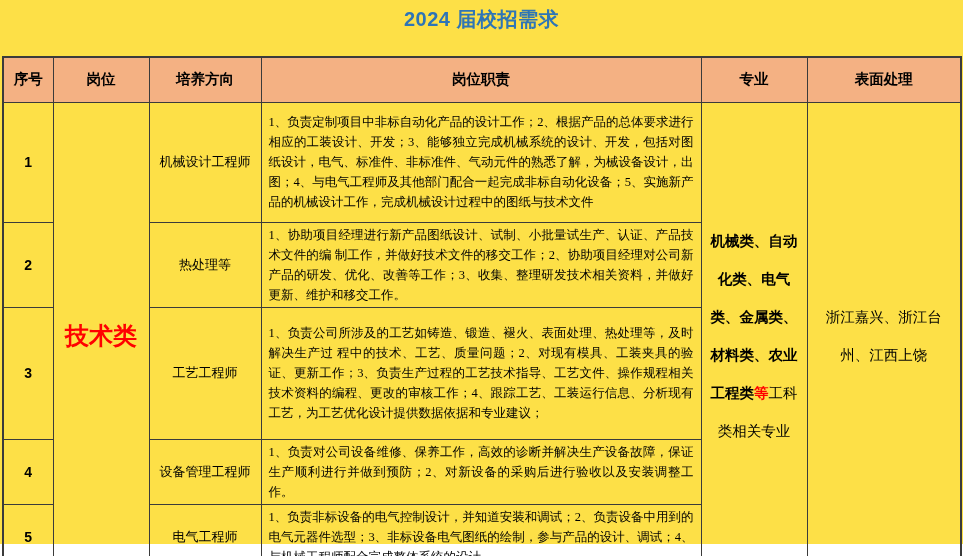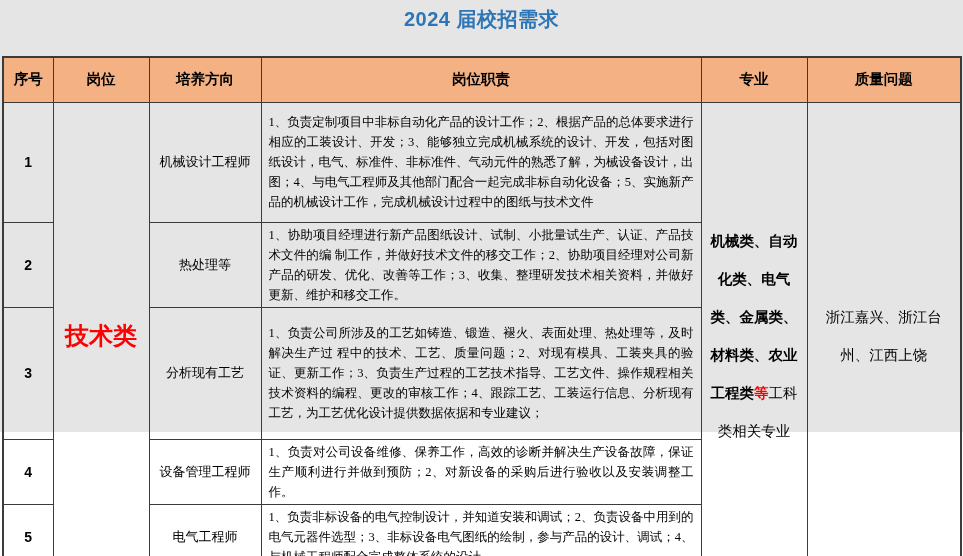--- a/index.html
+++ b/index.html
@@ -7,22 +7,22 @@
     padding: 0;
     background: #ffffff;
     width: 963px;
     height: 556px;
     overflow: hidden;
     font-family: "Liberation Sans", sans-serif;
   }
   .page {
     position: relative;
     width: 963px;
-    height: 432px;
-    background: #e5e5e5;
+    height: 544px;
+    background: #fde047;
   }
   .page-title {
     position: absolute;
     top: 6px;
     left: 0;
     width: 100%;
     text-align: center;
     font-size: 20px;
     font-weight: bold;
     color: #2E75B6;
@@ -125,41 +125,41 @@
       <col style="width:154px">
     </colgroup>
 
     <tbody>
         <tr class="header-row">
       <th>序号</th>
       <th>岗位</th>
       <th>培养方向</th>
       <th>岗位职责</th>
       <th>专业</th>
-      <th>质量问题</th>
+      <th>表面处理</th>
     </tr>
 
     <tr class="r1">
       <td class="no-cell">1</td>
       <td class="category-cell" rowspan="5">技术类</td>
       <td class="direction-cell">机械设计工程师</td>
       <td class="duty-cell">1、负责定制项目中非标自动化产品的设计工作；2、根据产品的总体要求进行相应的工装设计、开发；3、能够独立完成机械系统的设计、开发，包括对图纸设计，电气、标准件、非标准件、气动元件的熟悉了解，为械设备设计，出图；4、与电气工程师及其他部门配合一起完成非标自动化设备；5、实施新产品的机械设计工作，完成机械设计过程中的图纸与技术文件</td>
       <td class="major-cell" rowspan="5"><span class="major-bold">机械类、自动化类、电气类、金属类、材料类、农业工程类</span><span class="major-red">等</span><span>工科类相关专业</span></td>
       <td class="location-cell" rowspan="5">浙江嘉兴、浙江台州、江西上饶</td>
     </tr>
 
     <tr class="r2">
       <td class="no-cell">2</td>
       <td class="direction-cell">热处理等</td>
       <td class="duty-cell">1、协助项目经理进行新产品图纸设计、试制、小批量试生产、认证、产品技术文件的编 制工作，并做好技术文件的移交工作；2、协助项目经理对公司新产品的研发、优化、改善等工作；3、收集、整理研发技术相关资料，并做好更新、维护和移交工作。</td>
     </tr>
 
     <tr class="r3">
       <td class="no-cell">3</td>
-      <td class="direction-cell">分析现有工艺</td>
+      <td class="direction-cell">工艺工程师</td>
       <td class="duty-cell">1、负责公司所涉及的工艺如铸造、锻造、褪火、表面处理、热处理等，及时解决生产过 程中的技术、工艺、质量问题；2、对现有模具、工装夹具的验证、更新工作；3、负责生产过程的工艺技术指导、工艺文件、操作规程相关技术资料的编程、更改的审核工作；4、跟踪工艺、工装运行信息、分析现有工艺，为工艺优化设计提供数据依据和专业建议；</td>
     </tr>
 
     <tr class="r4">
       <td class="no-cell">4</td>
       <td class="direction-cell">设备管理工程师</td>
       <td class="duty-cell">1、负责对公司设备维修、保养工作，高效的诊断并解决生产设备故障，保证生产顺利进行并做到预防；2、对新设备的采购后进行验收以及安装调整工作。</td>
     </tr>
 
     <tr class="r5">

